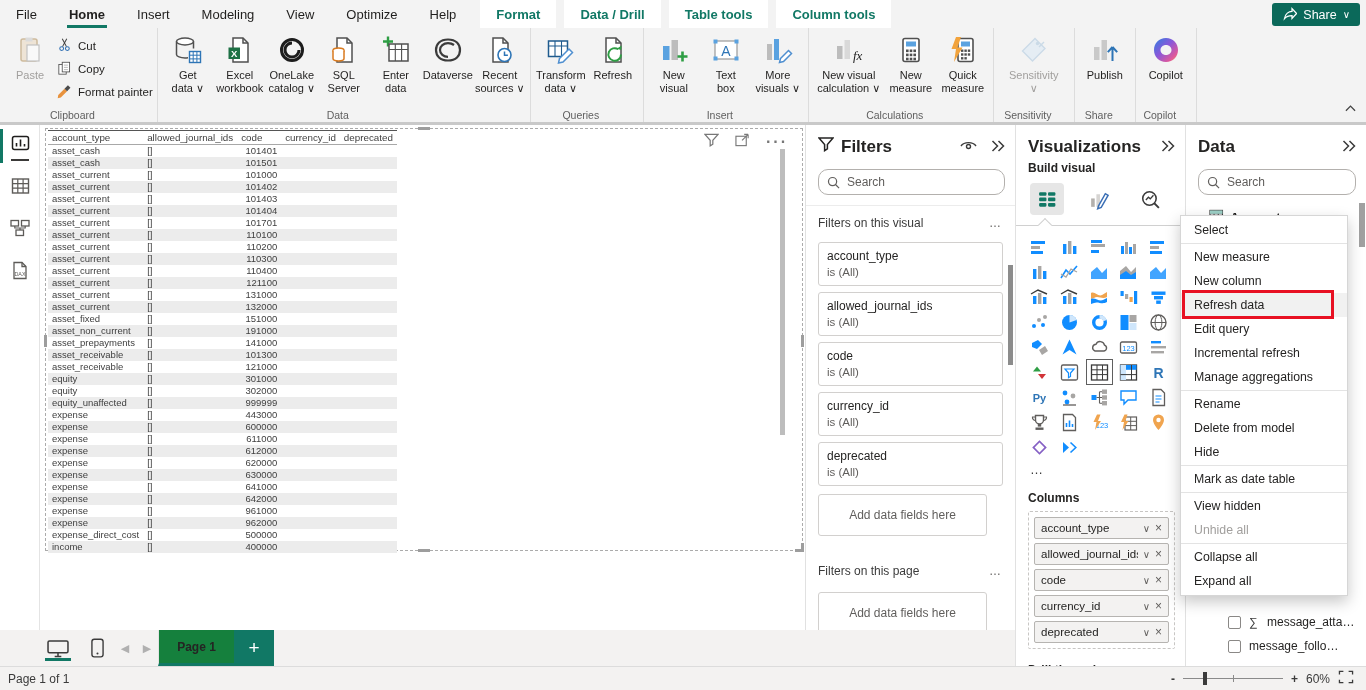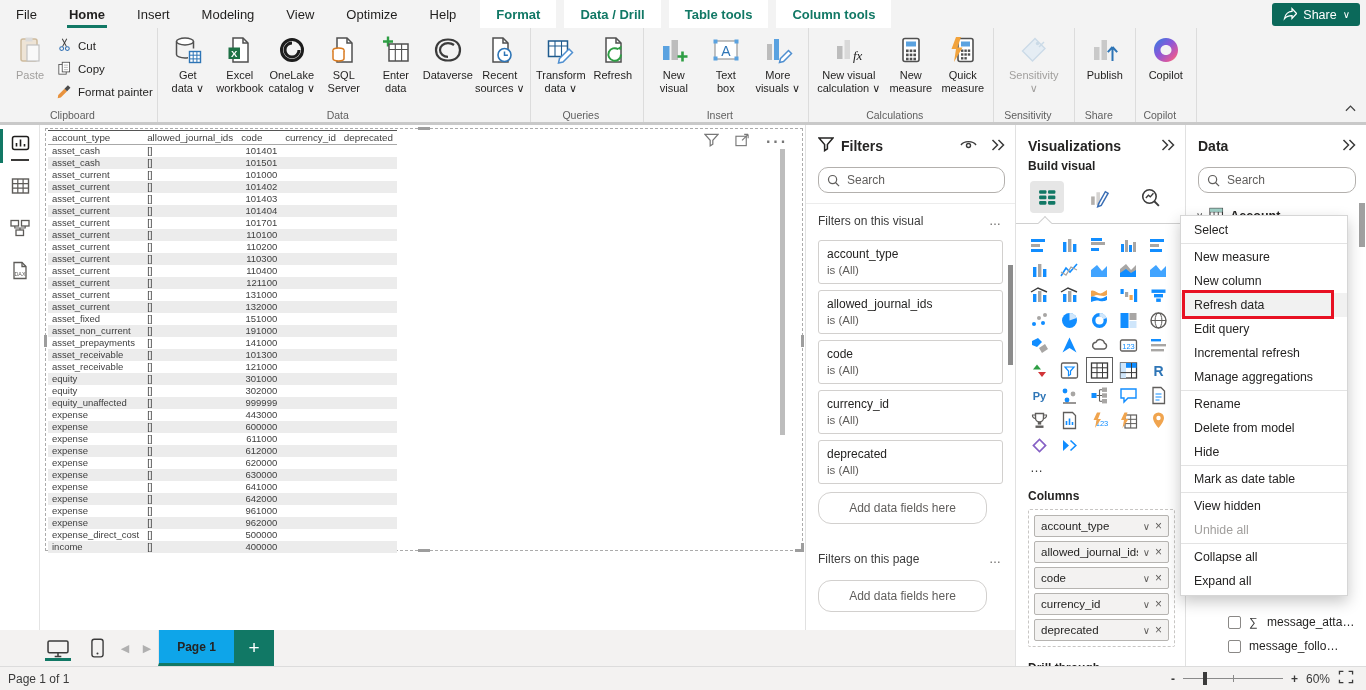--- a/index.html
+++ b/index.html
@@ -44,35 +44,35 @@
   #acct-table { border-collapse:collapse; font-size:9.5px; color:#404040; margin:1px 0 0 2px; }
   #acct-table th { font-size:9.8px; font-weight:normal; color:#3f3f3f; text-align:left; padding:1px 4px;
     border-top:1.4px solid #555; border-bottom:1px solid #a8a8a8; height:12px; white-space:nowrap; }
   #acct-table td { padding:0 4px; height:12px; white-space:nowrap; }
   #acct-table tr:nth-child(even) td { background:#ececec; }
   #acct-table td.num { text-align:right; }
 
   
   .pane { position:absolute; top:125px; background:#fff; border-left:1px solid #e1e1e1; }
   .pane-head { display:flex; align-items:center; padding:12px 10px 6px 12px; }
-  .pane-title { font-size:14px; font-weight:bold; color:#252423; flex:1; display:flex; align-items:center; gap:7px; }
+  .pane-title { font-size:17px; font-weight:bold; color:#252423; flex:1; display:flex; align-items:center; gap:7px; }
   .chevs { color:#3b3b3b; }
   .searchbox { margin:6px 10px 10px 12px; height:26px; border:1px solid #b3b0ad; border-radius:10px; display:flex; align-items:center; gap:7px; padding:0 8px; }
   .searchbox .ph { font-size:12px; color:#605e5c; }
   .sect-title { font-size:12px; color:#3b3b3b; display:flex; padding:10px 12px 6px 12px; }
   .sect-title .t { flex:1; }
   .dots { color:#605e5c; letter-spacing:2px; }
 
   
   #filters-pane { left:805px; width:210px; height:505px; overflow:hidden; }
   #filters-pane .hr { border-top:1px solid #ececec; margin:2px 0 0 0; }
   .fcard { margin:6px 12px 0 12px; border:1px solid #d2d0ce; border-radius:3px; padding:6px 8px 7px 8px; background:#fff; }
   .fcard .fname { font-size:12px; color:#252423; margin-bottom:3px; }
   .fcard .fcond { font-size:11.5px; color:#605e5c; }
-  .addfields { margin:8px 28px 0 12px; border:1px solid #d2d0ce; border-radius:13px; height:32px; display:flex; align-items:center; justify-content:center; font-size:12px; color:#605e5c; }
+  .addfields { margin:8px 28px 0 12px; border:1px solid #d2d0ce; border-radius:3px; height:42px; display:flex; align-items:center; justify-content:center; font-size:12px; color:#605e5c; }
   #filters-scroll { position:absolute; right:2px; top:140px; width:5px; height:100px; background:#8c8c8c; }
 
   
   #viz-pane { left:1015px; width:170px; height:541px; }
   .buildtabs { display:flex; justify-content:space-between; padding:4px 18px 0 14px; position:relative; }
   .buildtab { width:34px; height:32px; display:flex; align-items:center; justify-content:center; border-radius:4px; }
   .buildtab.sel { background:#e6e6e6; }
   .tabs-divider { position:relative; border-top:1px solid #d0d0d0; margin-top:10px; }
   .tabs-divider .notch { position:absolute; left:24px; top:-6px; width:10px; height:10px; background:#fff; border-left:1px solid #d0d0d0; border-top:1px solid #d0d0d0; transform:rotate(45deg); }
   #gallery { display:grid; grid-template-columns:repeat(5,1fr); gap:3px 2px; padding:10px 10px 0 12px; }
@@ -102,21 +102,21 @@
   .mi .redbox { position:absolute; left:1px; top:-3px; width:152px; height:29px; border:3px solid #e81123; pointer-events:none; }
   .mdiv { border-top:1px solid #e3e3e3; margin:1px 0; }
 
   
   #pagebar { position:absolute; left:0; top:630px; width:1015px; height:36px; background:#f3f2f1; display:flex; align-items:stretch; }
   .pb-ico { display:flex; align-items:center; justify-content:center; color:#3b3b3b; position:relative; }
   #pb-desktop { width:44px; margin-left:36px; }
   #pb-desktop::after { content:""; position:absolute; left:9px; right:9px; bottom:5px; height:3px; background:#117865; }
   #pb-phone { width:34px; }
   .pb-nav { width:22px; color:#b0b0b0; font-size:11px; display:flex; align-items:center; justify-content:center; }
-  #page-tab { width:76px; background:#0ea5e9; border-left:1px solid #e3e3e3; display:flex; align-items:center; justify-content:center;
+  #page-tab { width:76px; background:#15803d; border-left:1px solid #e3e3e3; display:flex; align-items:center; justify-content:center;
     font-size:12px; font-weight:bold; color:#252423; border-bottom:3px solid #117865; }
   #add-page { width:40px; background:#117865; color:#fff; font-size:19px; display:flex; align-items:center; justify-content:center; }
 
   
   #statusbar { position:absolute; left:0; top:666px; width:1366px; height:24px; background:#f3f2f1; border-top:1px solid #dcdcdc;
     display:flex; align-items:center; font-size:12px; color:#3b3b3b; }
   #status-left { padding-left:8px; flex:1; }
   #zoomctl { display:flex; align-items:center; gap:8px; padding-right:12px; }
   #zoom-track { position:relative; width:100px; height:1px; background:#8a8a8a; }
   #zoom-thumb { position:absolute; left:20px; top:-6px; width:4px; height:13px; background:#3b3b3b; }

